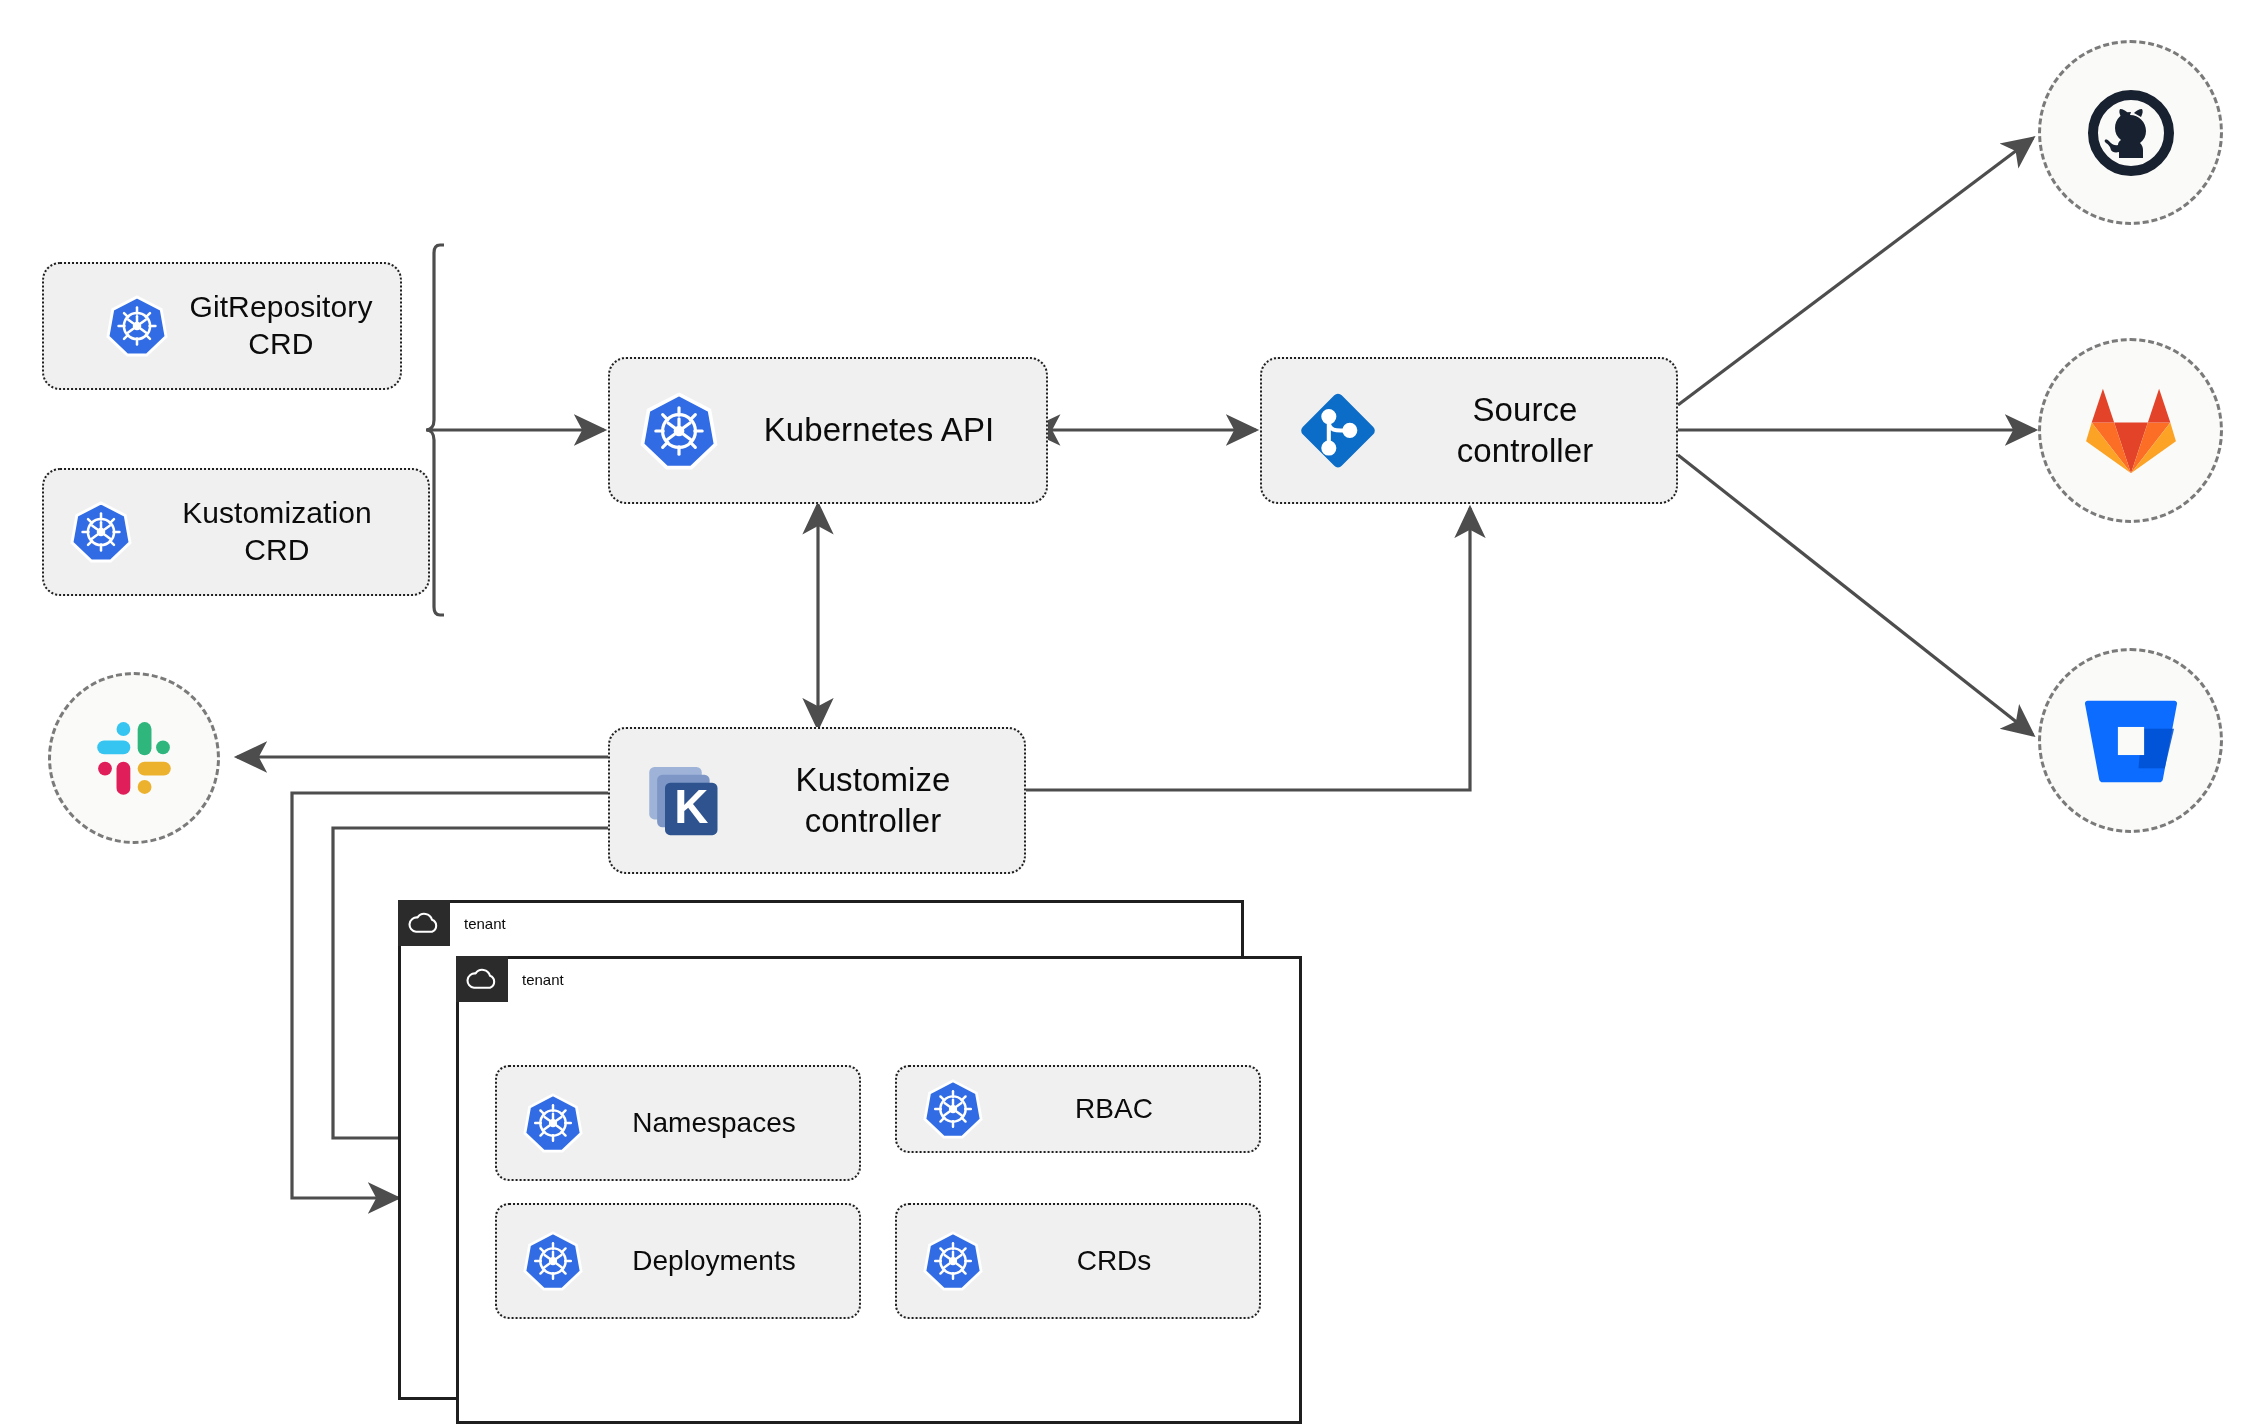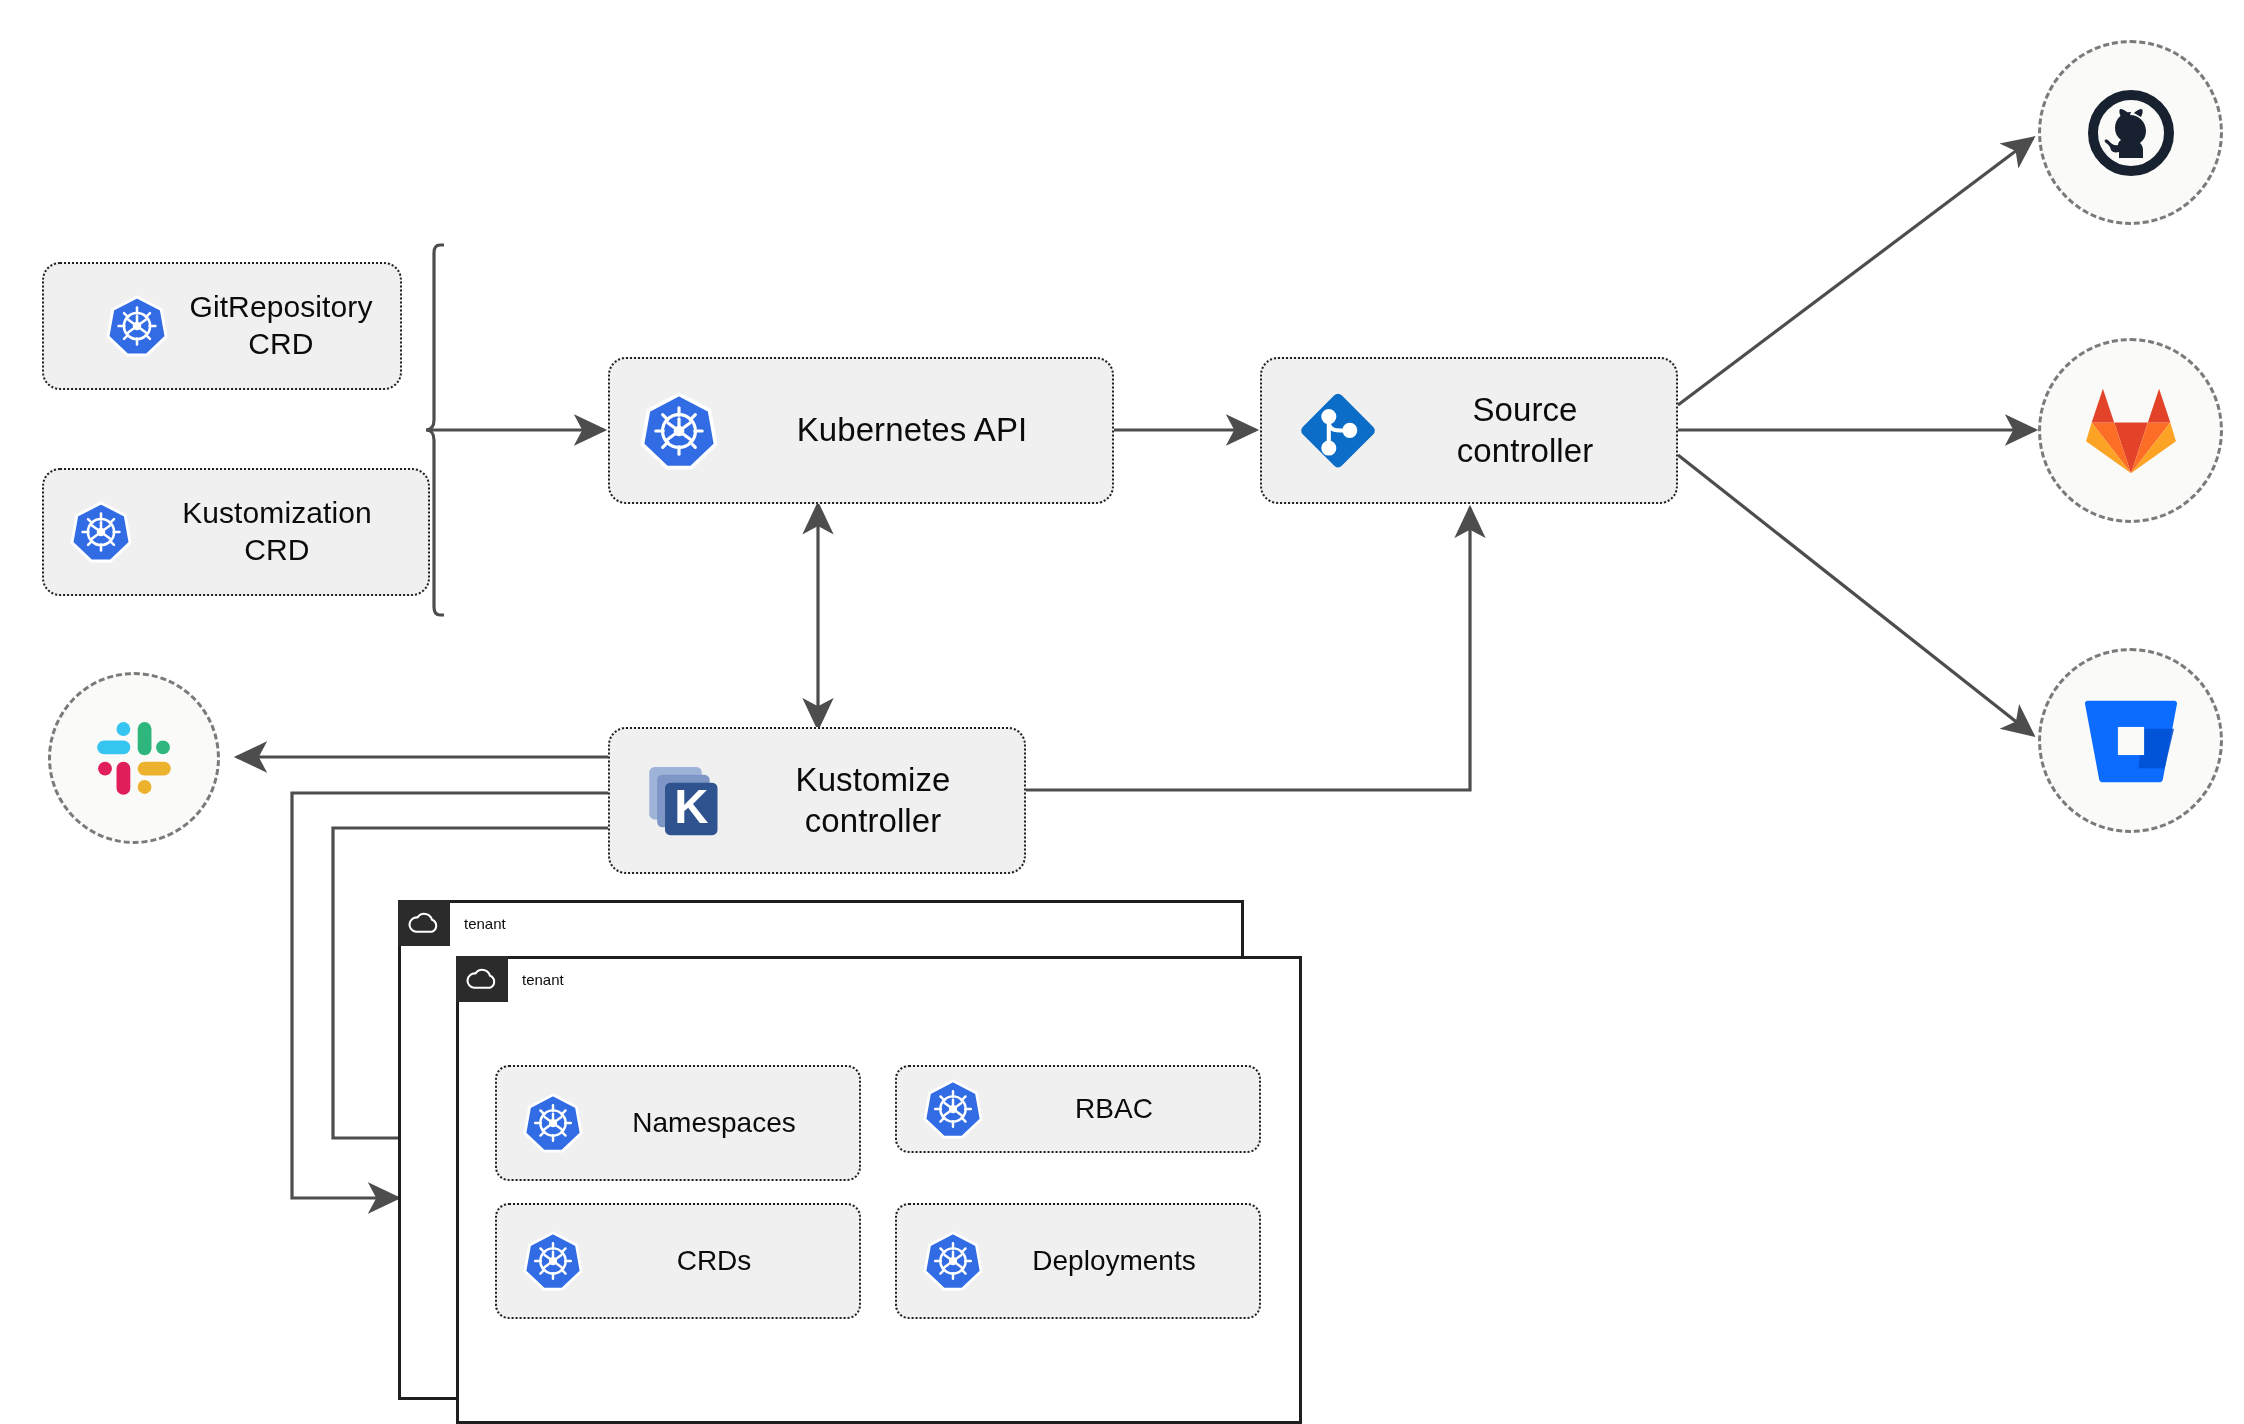--- a/index.html
+++ b/index.html
@@ -223,21 +223,21 @@
           <line x1="32" y1="32" x2="41.5" y2="39"></line>
             <line x1="32" y1="32" x2="22.5" y2="39"></line>
           <line x1="32" y1="32" x2="23" y2="25.5"></line>
         </g>
       </svg>
     </span>
     <span class="nlabel" style="font-size:30px;">Kustomization
 CRD</span>
   </div>
 
-  <div class="node" style="left:608px; top:357px; width:506px; height:147px;">
+  <div class="node" style="left:608px; top:357px; width:440px; height:147px;">
     <span class="nicon" style="padding-left:30px;">
       <svg width="78" height="78" viewBox="0 0 64 64" aria-hidden="true">
         <polygon points="32,2 57,15 62,43 42,62 22,62 2,43 7,15" fill="#326CE5" stroke="#ffffff" stroke-width="3"></polygon>
         <g stroke="#ffffff" stroke-width="2.6" fill="none" stroke-linecap="round">
           <circle cx="32" cy="32" r="13.5"></circle>
           <circle cx="32" cy="32" r="3.1" fill="#ffffff"></circle>
           <line x1="32" y1="13" x2="32" y2="19"></line>
             <line x1="32" y1="45" x2="32" y2="51"></line>
           <line x1="13" y1="32" x2="19" y2="32"></line>
             <line x1="45" y1="32" x2="51" y2="32"></line>
@@ -421,21 +421,21 @@
               <line x1="45.4" y1="18.6" x2="41.2" y2="22.8"></line>
                 <line x1="22.8" y1="41.2" x2="18.6" y2="45.4"></line>
               <line x1="32" y1="22" x2="32" y2="32"></line>
                 <line x1="32" y1="32" x2="41" y2="25.5"></line>
               <line x1="32" y1="32" x2="41.5" y2="39"></line>
                 <line x1="32" y1="32" x2="22.5" y2="39"></line>
               <line x1="32" y1="32" x2="23" y2="25.5"></line>
             </g>
           </svg>
         </span>
-        <span class="nlabel">CRDs</span>
+        <span class="nlabel">Deployments</span>
       </div>
 
       <div class="sub-node" style="height:116px;">
         <span class="nicon">
           <svg width="60" height="60" viewBox="0 0 64 64" aria-hidden="true">
             <polygon points="32,2 57,15 62,43 42,62 22,62 2,43 7,15" fill="#326CE5" stroke="#ffffff" stroke-width="3"></polygon>
             <g stroke="#ffffff" stroke-width="2.6" fill="none" stroke-linecap="round">
               <circle cx="32" cy="32" r="13.5"></circle>
                 <circle cx="32" cy="32" r="3.1" fill="#ffffff"></circle>
               <line x1="32" y1="13" x2="32" y2="19"></line>
@@ -447,19 +447,19 @@
               <line x1="45.4" y1="18.6" x2="41.2" y2="22.8"></line>
                 <line x1="22.8" y1="41.2" x2="18.6" y2="45.4"></line>
               <line x1="32" y1="22" x2="32" y2="32"></line>
                 <line x1="32" y1="32" x2="41" y2="25.5"></line>
               <line x1="32" y1="32" x2="41.5" y2="39"></line>
                 <line x1="32" y1="32" x2="22.5" y2="39"></line>
               <line x1="32" y1="32" x2="23" y2="25.5"></line>
             </g>
           </svg>
         </span>
-        <span class="nlabel">Deployments</span>
+        <span class="nlabel">CRDs</span>
       </div>
 
     </div>
   </div>
 
 </div>
 
 </body></html>

